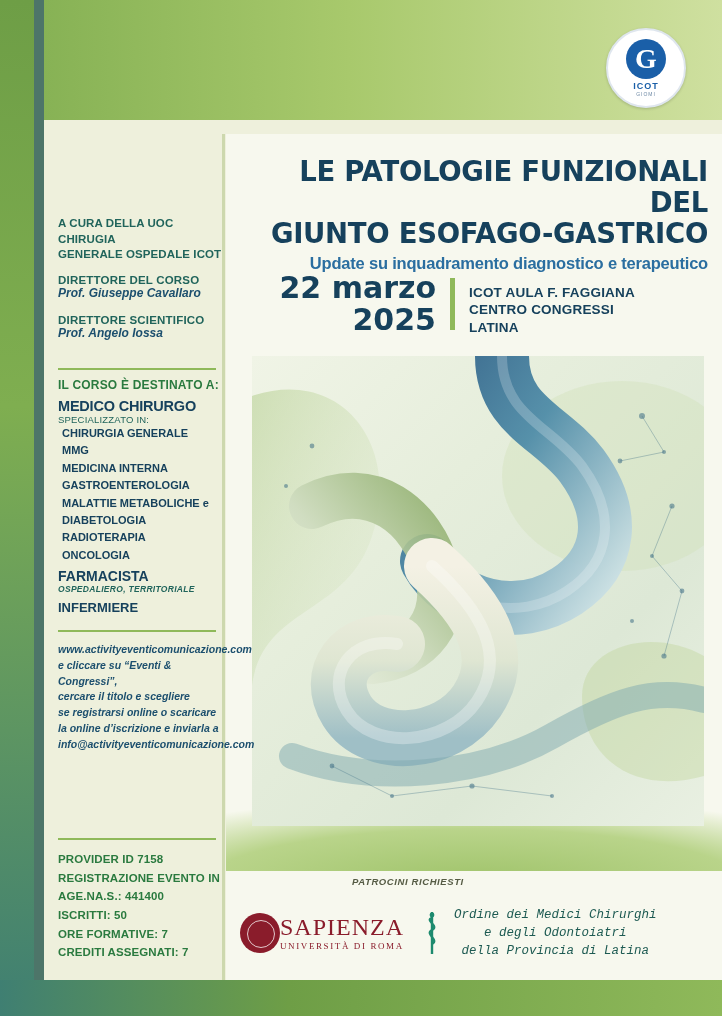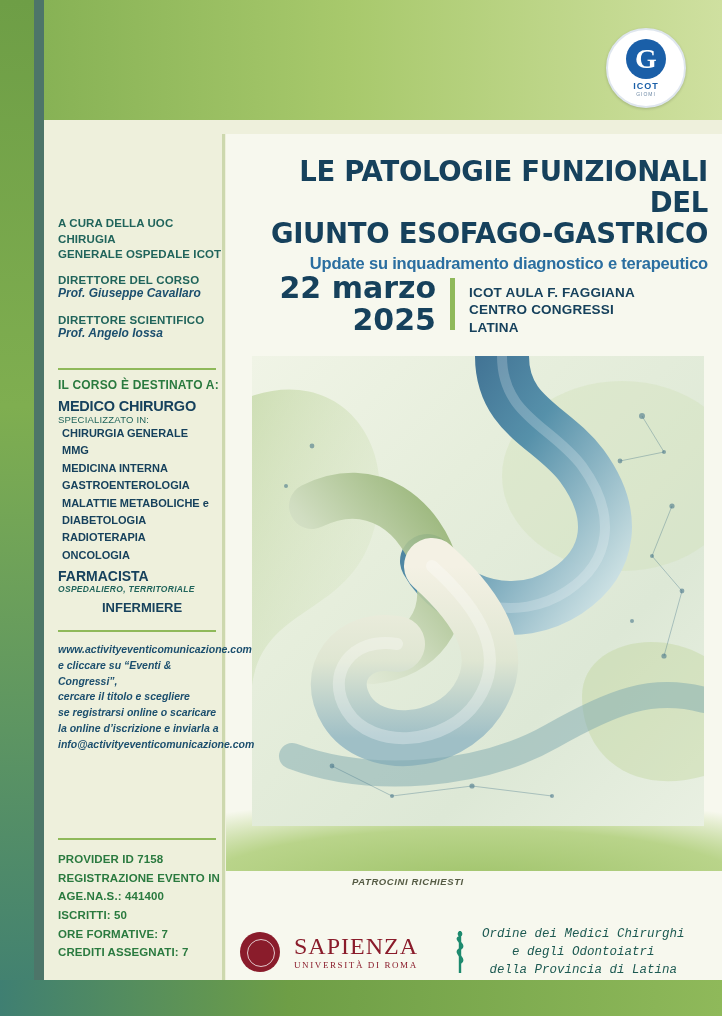--- a/index.html
+++ b/index.html
@@ -272,21 +272,20 @@
     font-size: 8.5px;
     font-weight: bold;
     font-style: italic;
     color: #20645b;
     letter-spacing: .3px;
   }
   .inferm {
     font-size: 13px;
     font-weight: bold;
     color: #16415c;
-    margin-left: 44px;
   }
   .iscr-head {
     font-size: 12px;
     font-weight: bold;
     color: #2a7a3f;
   }
   .iscr-head .kw { color: #1c6a8c; }
   .iscr-body {
     font-size: 10.5px;
     font-style: italic;
@@ -318,22 +317,20 @@
     font-weight: bold;
     letter-spacing: .6px;
     color: #555b44;
   }
   .sponsor-row {
     position: absolute;
     left: 240px; top: 906px;
     right: 16px;
     display: flex;
     align-items: center;
-    gap: 14px;
-    margin-top: 19px;
   }
   .sap-seal {
     width: 40px; height: 40px;
     border-radius: 50%;
     background: #8a1c2b;
     position: relative;
     flex: 0 0 auto;
   }
   .sap-seal::after {
     content: "";

